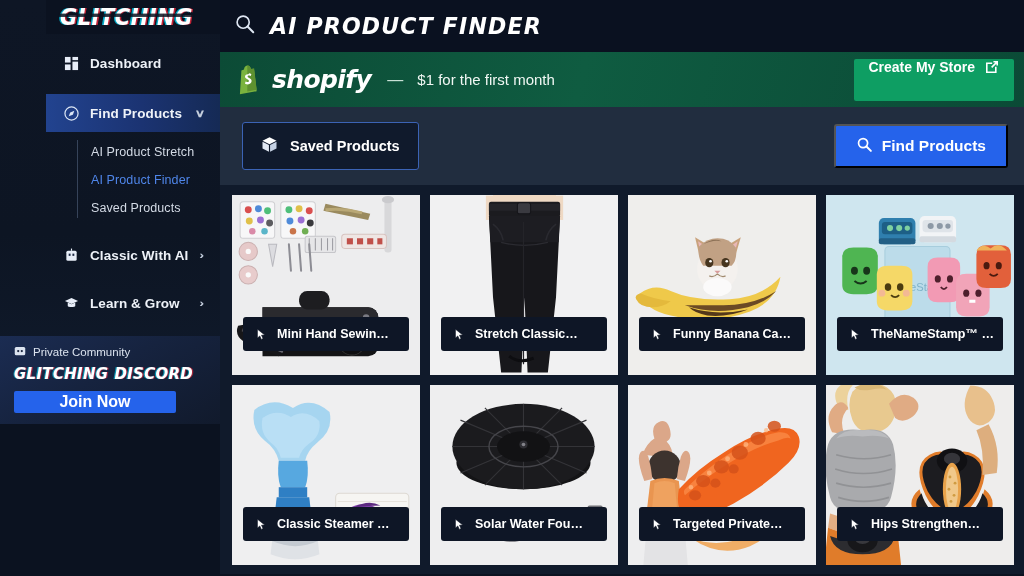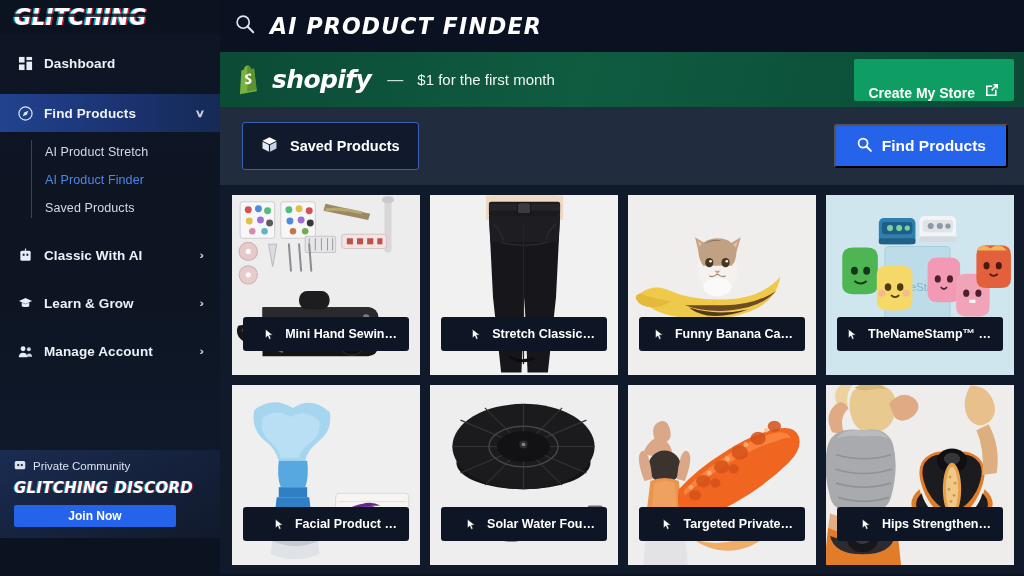--- a/index.html
+++ b/index.html
@@ -7,23 +7,23 @@
   html,body {
     width:1024px; height:576px; overflow:hidden;
     background:#0b1220;
     font-family:"Liberation Sans", sans-serif;
     -webkit-font-smoothing:antialiased;
   }
   .app { position:relative; width:1024px; height:576px; display:flex; }
 
   
   .sidebar {
-    position:relative; width:220px; height:538px; flex:0 0 220px;
+    position:relative; width:220px; height:424px; flex:0 0 220px;
     background:linear-gradient(180deg,#0e1625 0%,#0d1523 55%,#101b2d 100%);
-    overflow:hidden; z-index:5;
+    overflow:hidden; z-index:5;padding-left:46px;
   }
   .logo-wrap{
     height:34px; display:flex; align-items:center; padding-left:14px;
     background:#0b1220;
   }
   .logo{
     position:relative; font-family:"DejaVu Sans", sans-serif;
     font-weight:bold; font-style:italic; font-size:21px; letter-spacing:0.5px;
     color:#fff; transform:scaleY(1.12); line-height:1;
     text-shadow: 1.6px 0 0 rgba(255,40,60,.75), -1.6px 0 0 rgba(0,220,255,.75);
@@ -68,21 +68,21 @@
   .dc-logo{
     position:relative; margin-top:5px; color:#fff; font-weight:bold; font-style:italic;
     font-size:15px; font-family:"DejaVu Sans", sans-serif; letter-spacing:.3px;
     transform:scaleY(1.1); display:inline-block;
     text-shadow: 1.1px 0 0 rgba(255,40,60,.6), -1.1px 0 0 rgba(0,220,255,.6);
   }
   .dc-logo .d2{ margin-left:6px; }
   .join-btn{
     display:block; margin:9px 0 0 0; width:162px; height:22px; line-height:22px;
     background:#2563eb; border-radius:2px; color:#fff; text-align:center;
-    font-size:12px; font-weight:bold; cursor:pointer;
+    font-size:16px; font-weight:bold; cursor:pointer;
   }
 
   
   .main{ position:relative; width:804px; height:576px; background:#0b1220; overflow:hidden; }
 
   .bg-dots{ position:absolute; inset:0; pointer-events:none; }
   .dot{ position:absolute; width:5px; height:7px; border-radius:2px;
         background:#49b9ee; box-shadow:0 0 6px 2px rgba(60,170,235,.65); opacity:.85; }
 
   .topbar{
@@ -101,21 +101,21 @@
     background:linear-gradient(105deg,#0c4b36 0%,#0f5c41 45%,#0b4a36 100%);
     display:flex; align-items:center; padding:0 10px 0 17px;
   }
   .shop-logo{ width:26px; height:30px; flex:0 0 26px; margin-right:9px; }
   .shop-word{ color:#fff; font-size:25px; font-weight:bold; font-style:italic;
     letter-spacing:-.6px; font-family:"DejaVu Sans", sans-serif; }
   .shop-dash{ color:#cfe6dc; font-size:16px; margin:0 14px 0 16px; }
   .shop-offer{ color:#f0f7f3; font-size:15px; }
   .create-store{
     margin-left:auto; background:#0e9e63; height:42px; border-radius:2px;
-    display:flex; align-items:flex-end; gap:9px; padding:0 14px; cursor:pointer;
+    display:flex; align-items:flex-start; gap:9px; padding:0 14px; cursor:pointer;
     color:#fff; font-size:14px; font-weight:bold;
   }
 
   .toolbar{
     position:relative; height:78px; background:#212d3f; z-index:2;
     display:flex; align-items:center; padding:0 16px 0 22px;
   }
   .saved-btn{
     display:flex; align-items:center; gap:12px; height:48px; padding:0 18px;
     background:#101a2c; border:1px solid #3b63b5; border-radius:3px;
@@ -132,21 +132,21 @@
     padding:10px 10px 0 12px;
     display:grid; grid-template-columns:repeat(4,1fr); gap:10px 10px;
     grid-auto-rows:180px;
   }
   .card{ position:relative; background:#e9eaec; overflow:hidden; cursor:pointer; }
   .card .photo{ position:absolute; inset:0; }
   .card-label{
     position:absolute; left:11px; right:11px; bottom:24px; height:34px;
     background:#0e1626; border-radius:3px; display:flex; align-items:center;
     gap:9px; padding:0 12px; color:#fff; font-size:12.5px; font-weight:bold;
-    white-space:nowrap; overflow:hidden;justify-content:flex-end;
+    white-space:nowrap; overflow:hidden;
   }
   .cur{ flex:0 0 13px; width:13px; height:13px; }
 </style>
 </head>
 <body>
 
 <div class="app">
 
   <aside class="sidebar">
 
@@ -534,21 +534,21 @@
             <path d="M110 126 q16 -12 32 -4 q12 6 22 0 q-10 12 -24 10 q-18 -2 -30 -6 Z" fill="#7e3fa8"></path>
             <path d="M120 122 q14 -8 26 -2 q-12 0 -26 2 Z" fill="#5c2a80"></path>
           </svg>
         </div>
         <div class="card-label">
           <span class="cur">
             <svg width="13" height="13" viewBox="0 0 16 16">
                 <path d="M3 1.5 L3 12.4 L5.9 9.8 L7.8 14 L9.9 13 L8 8.9 L12 8.6 Z" fill="#fff" stroke="#0e1626" stroke-width=".7"></path>
               </svg>
           </span>
-          <span>Facial Product …</span>
+          <span>Classic Steamer …</span>
         </div>
       </div>
 
       <div class="card">
         <div class="photo">
           <svg width="100%" height="100%" viewBox="0 0 185 180" preserveAspectRatio="xMidYMid slice">
             <rect width="185" height="180" fill="#eeeeef"></rect>
             <ellipse cx="92" cy="78" rx="66" ry="26" fill="#141416"></ellipse>
             <ellipse cx="92" cy="62" rx="70" ry="42" fill="#1b1b1e"></ellipse>
             <g stroke="#343438" stroke-width="1.1">

